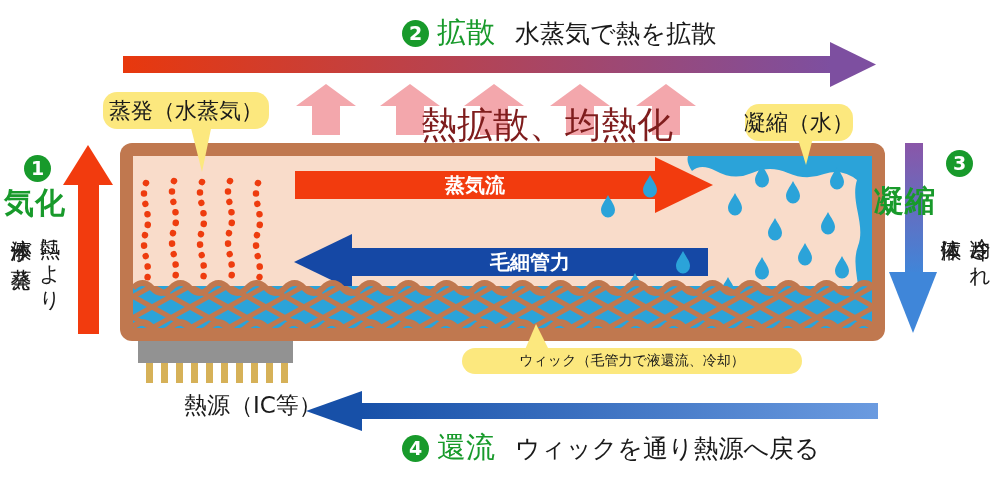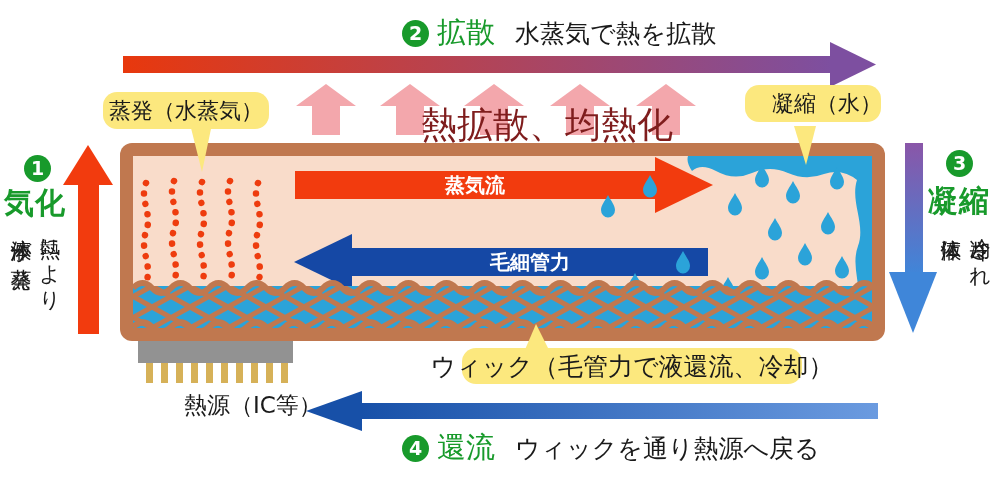--- a/index.html
+++ b/index.html
@@ -160,39 +160,39 @@
 
   <div class="abs step-head" style="left:402px;top:13px;">
     <span class="num">2</span>
     <span class="step-title">拡散</span>
     <span class="step-desc">水蒸気で熱を拡散</span>
   </div>
 
   <div class="abs mid-label" style="left:421px;top:101px;">熱拡散、均熱化</div>
 
   <div class="abs bubble" style="left:103px;top:92px;width:166px;height:37px;">蒸発（水蒸気）</div>
-  <div class="abs bubble" style="left:745px;top:85px;width:108px;height:37px;padding-left:28px;">凝縮（水）</div>
-  <div class="abs bubble" style="left:462px;top:348px;width:340px;height:36px;font-size:25px;">ウィック（毛管力で液還流、冷却）</div>
+  <div class="abs bubble" style="left:745px;top:104px;width:108px;height:37px;">凝縮（水）</div>
+  <div class="abs bubble" style="left:462px;top:348px;width:340px;height:26px;font-size:14px;">ウィック（毛管力で液還流、冷却）</div>
 
   <div class="abs arrow-label" style="left:295px;top:172px;width:360px;">蒸気流</div>
   <div class="abs arrow-label" style="left:352px;top:249px;width:356px;">毛細管力</div>
 
   <div class="abs" style="left:24px;top:155px;">
     <span class="num">1</span>
   </div>
   <div class="abs vtitle" style="left:4px;top:183px;">気化</div>
   <div class="abs vtext" style="left:6px;top:222px;height:150px;">
     <span>熱により</span>
     <span>液体が蒸発</span>
   </div>
 
   <div class="abs" style="left:946px;top:150px;">
     <span class="num">3</span>
   </div>
-  <div class="abs vtitle" style="left:928px;top:181px;">凝縮</div>
+  <div class="abs vtitle" style="left:874px;top:181px;">凝縮</div>
   <div class="abs vtext" style="left:936px;top:222px;height:150px;">
     <span>冷却され</span>
     <span>液体に</span>
   </div>
 
   <div class="abs plain-label" style="left:150px;top:390px;">熱源（IC等）</div>
 
   <div class="abs step-head" style="left:402px;top:428px;">
     <span class="num">4</span>
     <span class="step-title">還流</span>

